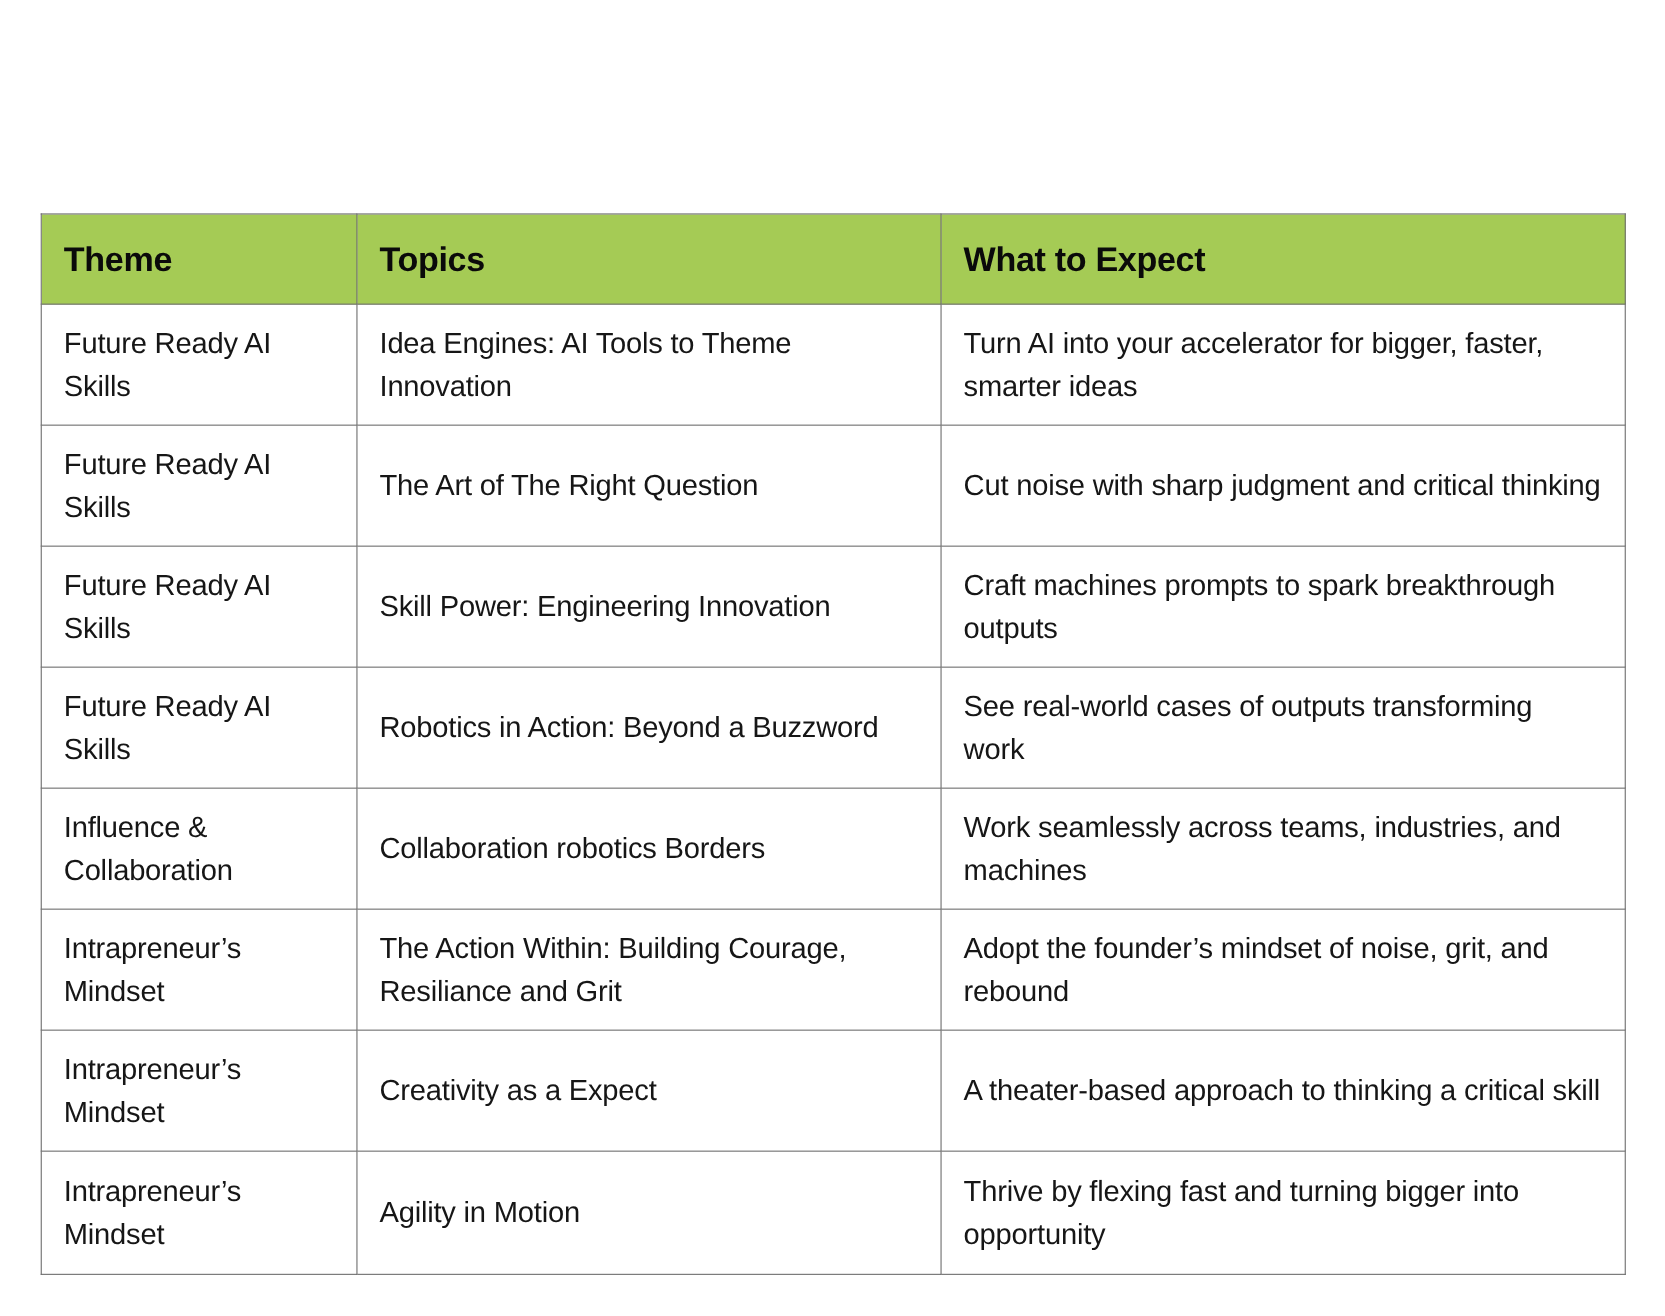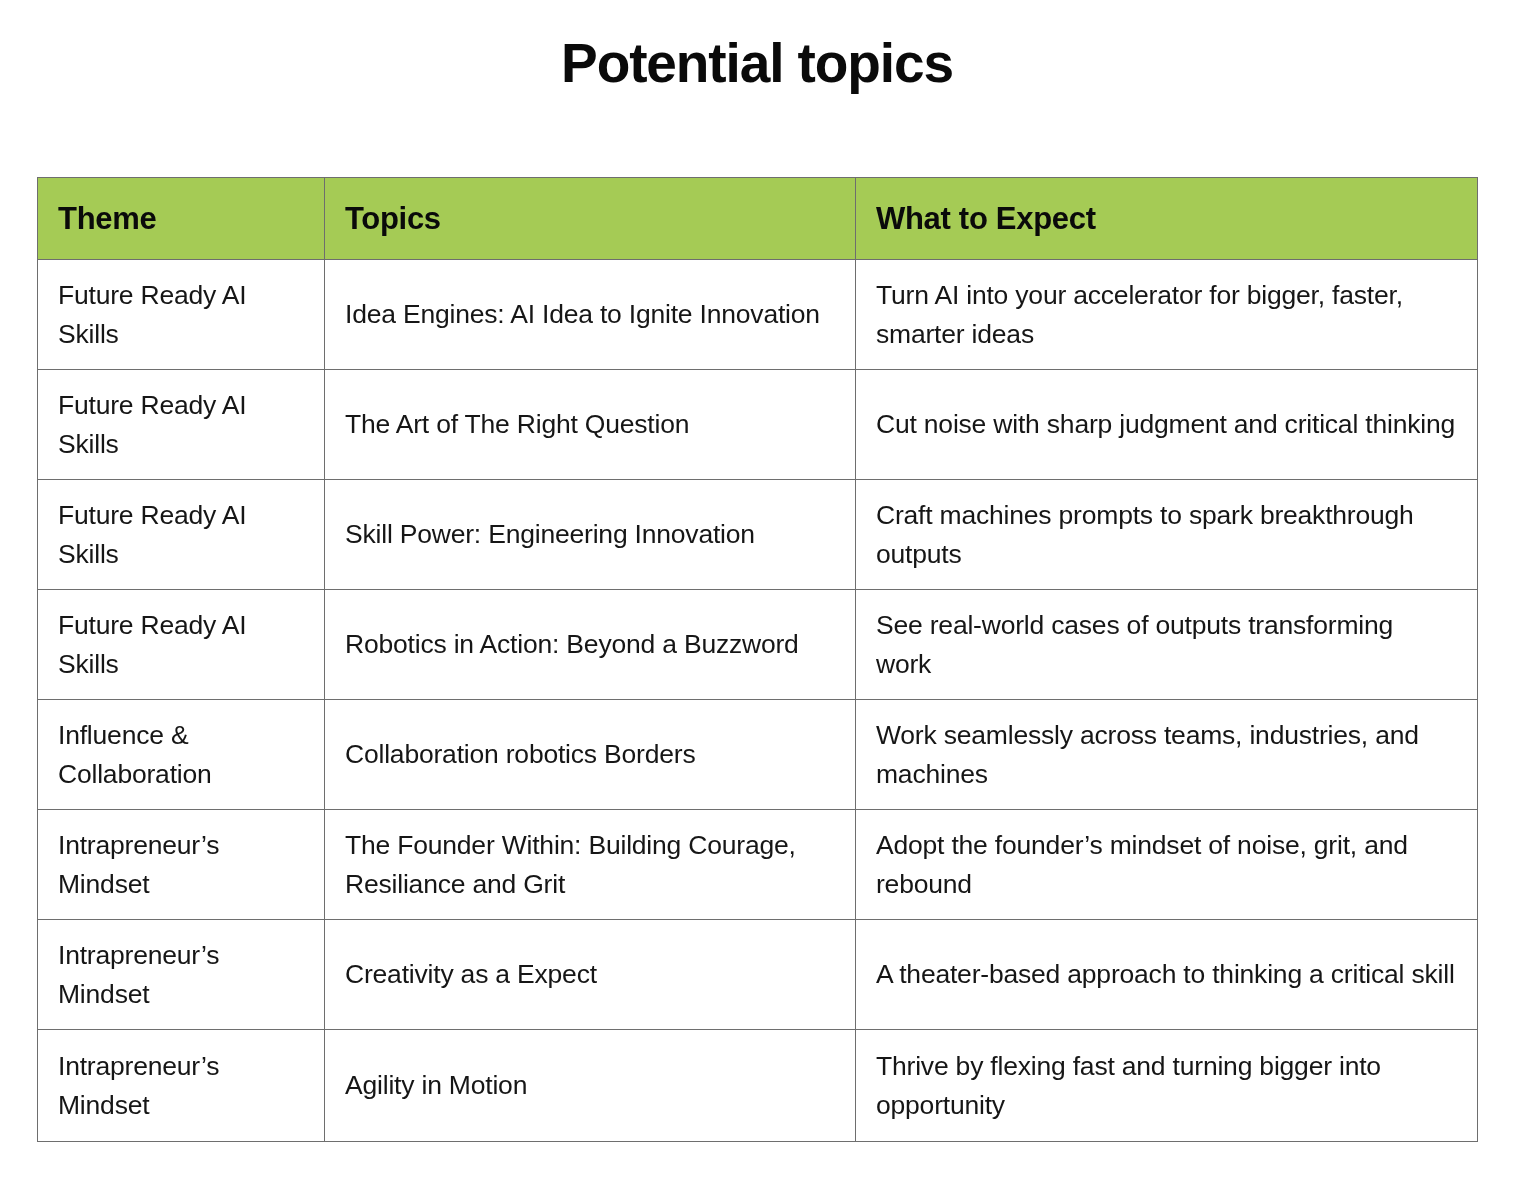--- a/index.html
+++ b/index.html
@@ -34,21 +34,21 @@
     line-height: 66px;
     font-weight: bold;
     letter-spacing: -1.1px;
     color: #0a0a0a;
   }
 
   
   .topics-table {
     position: absolute;
     left: 37px;
-    top: 177px;
+    top: 194px;
     width: 1440px;
     border-collapse: collapse;
     table-layout: fixed;
   }
 
   .topics-table col.col-theme  { width: 287px; }
   .topics-table col.col-topic  { width: 531px; }
   .topics-table col.col-expect { width: 622px; }
 
   .topics-table th,
@@ -86,42 +86,41 @@
 
   .cell-text {
     display: block;
   }
 </style>
 </head>
 <body>
 
 <div class="slide">
 
-  <div class="page-title">Potential topics</div>
 
   <table class="topics-table">
     <colgroup>
       <col class="col-theme">
       <col class="col-topic">
       <col class="col-expect">
     </colgroup>
     <thead>
       <tr>
         <th>Theme</th>
         <th>Topics</th>
         <th>What to Expect</th>
       </tr>
     </thead>
     <tbody>
       <tr>
         <td>
             <span class="cell-text">Future Ready AI Skills</span>
           </td>
         <td>
-            <span class="cell-text">Idea Engines: AI Idea to Ignite Innovation</span>
+            <span class="cell-text">Idea Engines: AI Tools to Theme Innovation</span>
           </td>
         <td>
             <span class="cell-text">Turn AI into your accelerator for bigger, faster, smarter ideas</span>
           </td>
       </tr>
       <tr>
         <td>
             <span class="cell-text">Future Ready AI Skills</span>
           </td>
         <td>
@@ -162,21 +161,21 @@
           </td>
         <td>
             <span class="cell-text">Work seamlessly across teams, industries, and machines</span>
           </td>
       </tr>
       <tr>
         <td>
             <span class="cell-text">Intrapreneur’s Mindset</span>
           </td>
         <td>
-            <span class="cell-text">The Founder Within: Building Courage, Resiliance and Grit</span>
+            <span class="cell-text">The Action Within: Building Courage, Resiliance and Grit</span>
           </td>
         <td>
             <span class="cell-text">Adopt the founder’s mindset of noise, grit, and rebound</span>
           </td>
       </tr>
       <tr>
         <td>
             <span class="cell-text">Intrapreneur’s Mindset</span>
           </td>
         <td>

